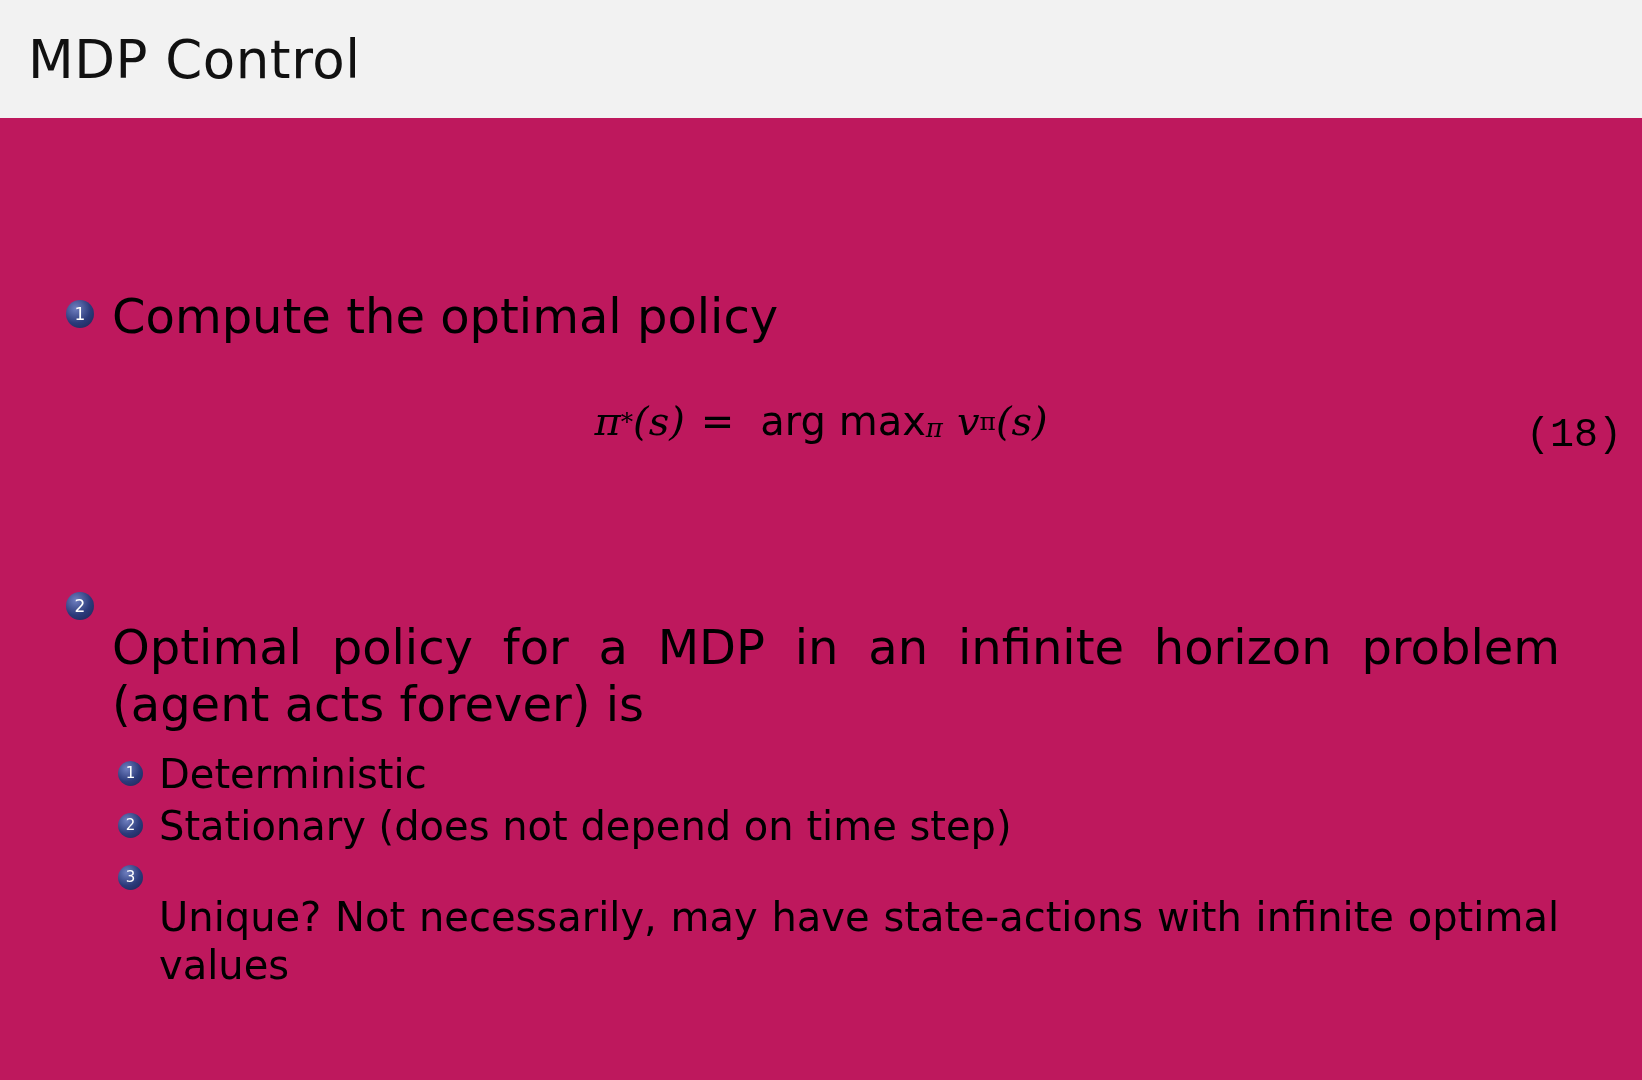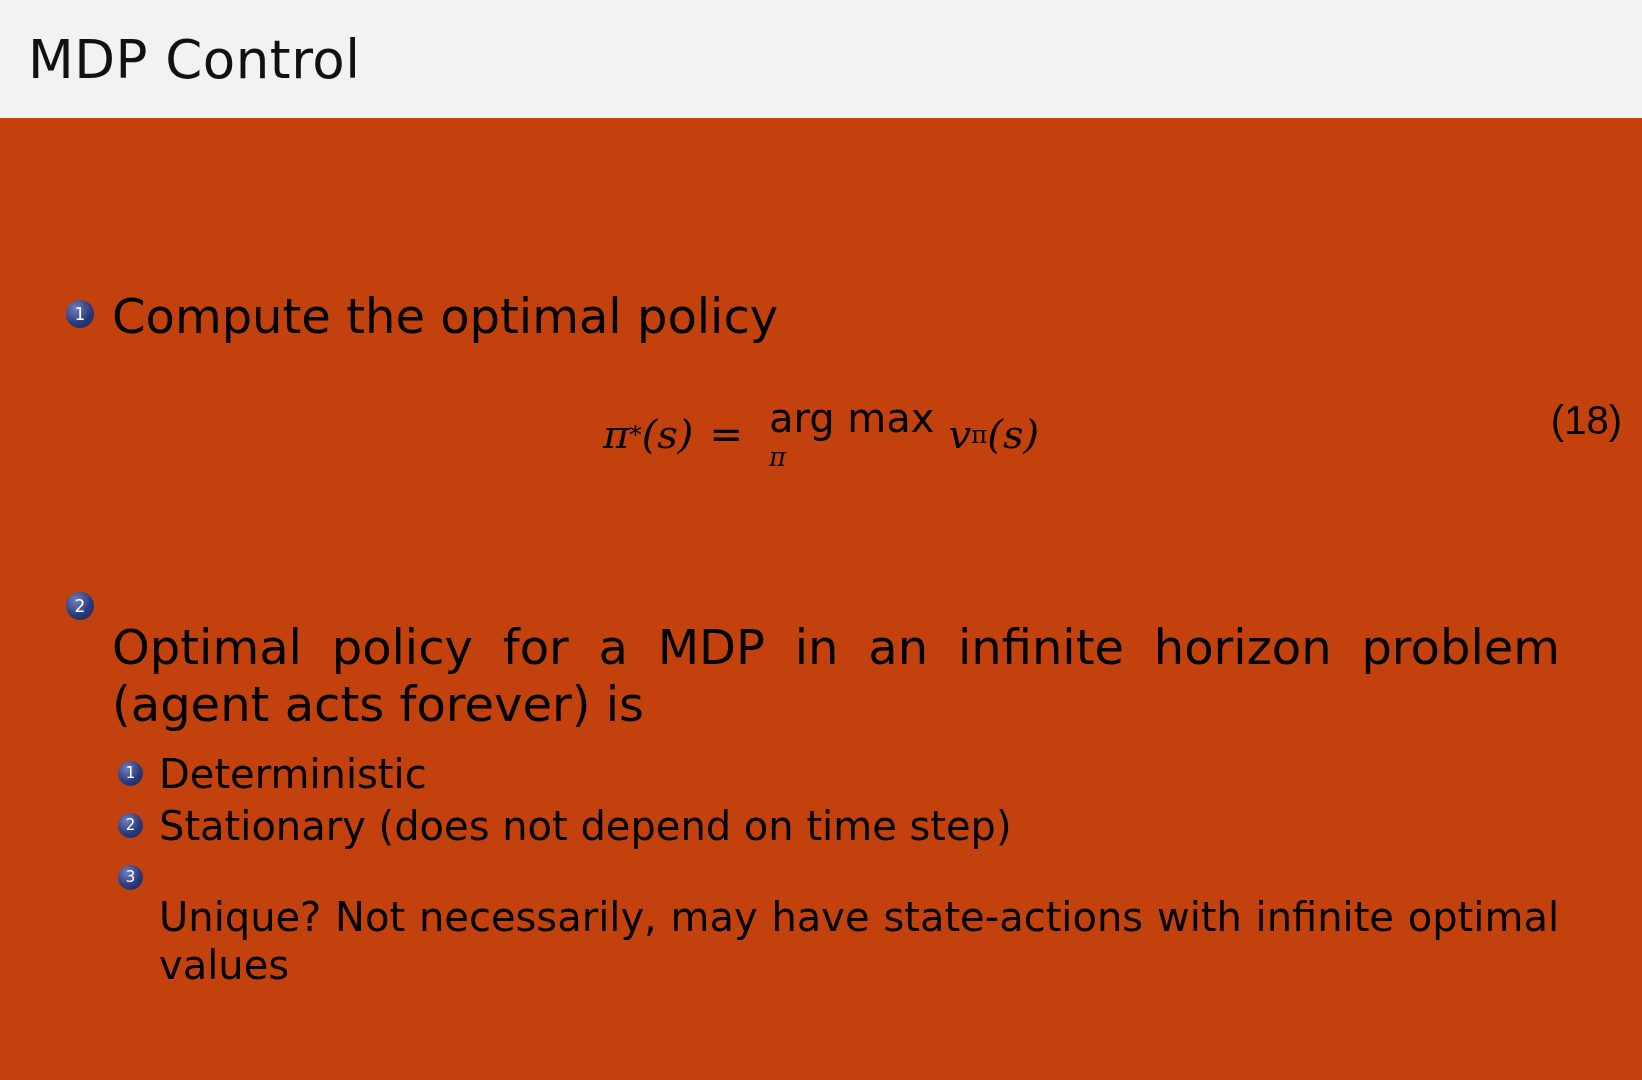--- a/index.html
+++ b/index.html
@@ -12,21 +12,21 @@
     height: 1080px;
     font-family: "DejaVu Sans", sans-serif;
     color: #000000;
     overflow: hidden;
     position: relative;
   }
   .slide {
     width: 1642px;
     height: 1080px;
     position: relative;
-    background: #c2410c;
+    background: #be185d;
   }
   .title-bar {
     width: 100%;
     height: 118px;
     background: #f2f2f2;
     display: flex;
     align-items: center;
     box-sizing: border-box;
     padding-left: 28px;
   }
@@ -95,41 +95,41 @@
   .equation {
     font-family: "DejaVu Serif", serif;
     font-size: 40px;
     white-space: nowrap;
     display: flex;
     align-items: center;
   }
   .eq-num {
     position: absolute;
     right: 20px;
-    top: 0;
-    font-family: Liberation Sans, sans-serif;
+    top: 15px;
+    font-family: Liberation Mono, monospace;
     font-size: 40px;
   }
   .mi {
     font-style: italic;
     font-family: "DejaVu Serif", serif;
   }
   .mop {
     font-style: normal;
     font-family: "DejaVu Sans", sans-serif;
   }
   .sup {
     font-size: 0.62em;
     vertical-align: super;
     font-style: normal;
   }
   .argmax {
     display: inline-flex;
-    flex-direction: column;
-    align-items: flex-start;
+    flex-direction: row;
+    align-items: flex-end;
     margin: 0 6px 0 10px;
     vertical-align: middle;
   }
   .argmax-top {
     font-family: "DejaVu Sans", sans-serif;
     font-style: normal;
     font-size: 40px;
     line-height: 1;
   }
   .argmax-bot {

